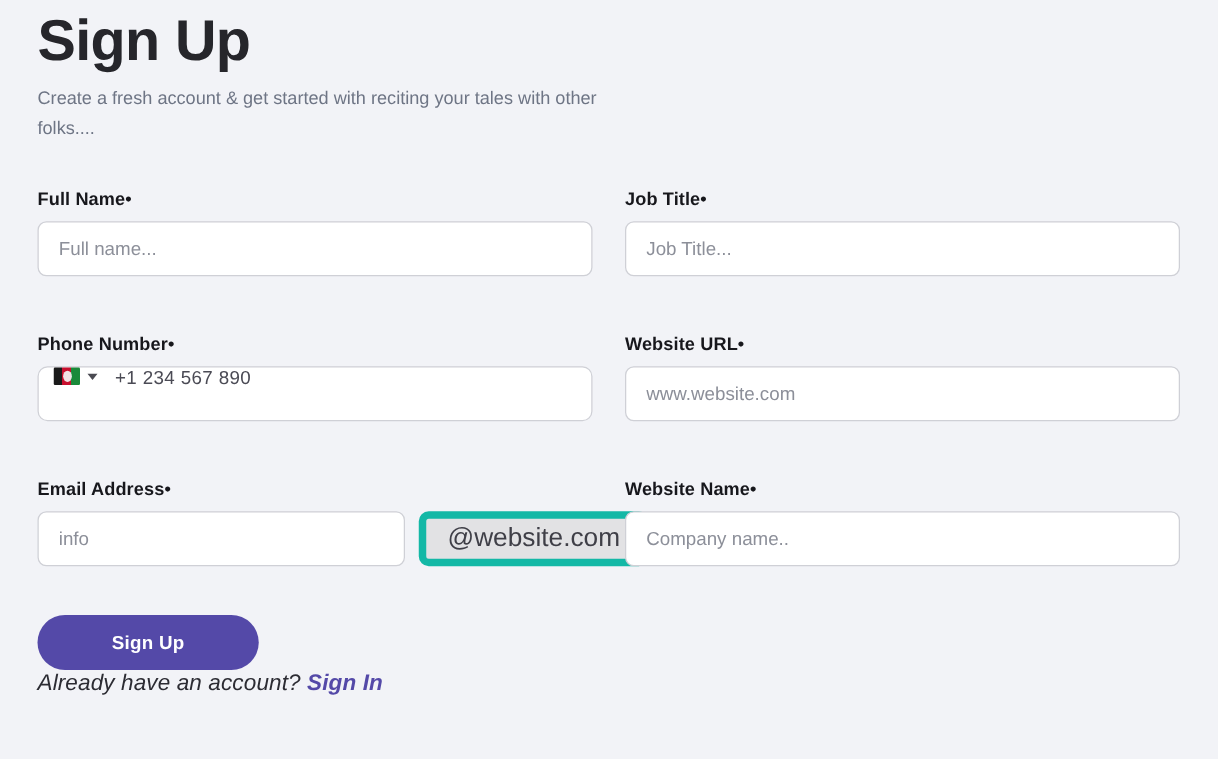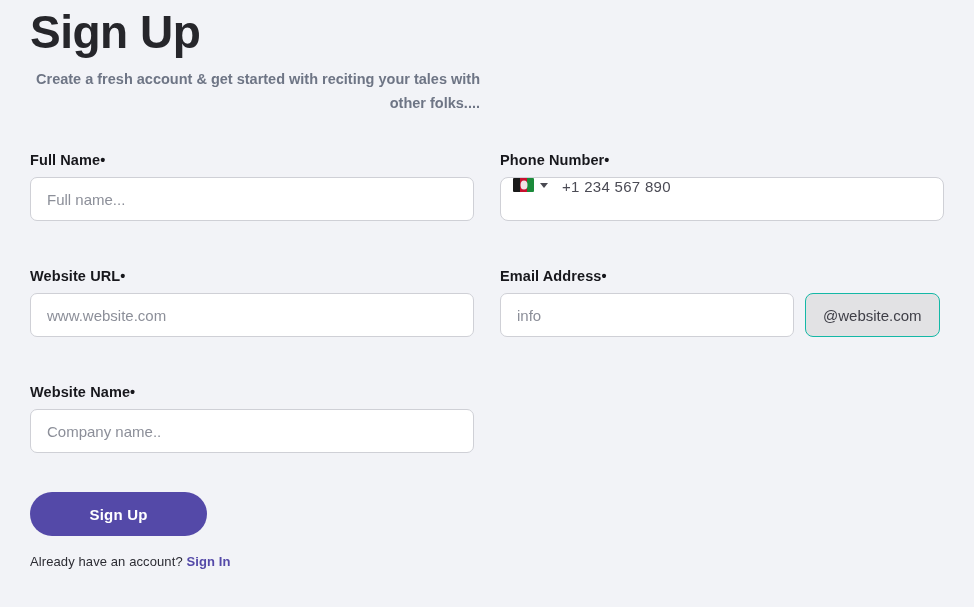--- a/index.html
+++ b/index.html
@@ -32,24 +32,23 @@
     line-height: 1.05;
     font-weight: 700;
     color: #26262b;
     letter-spacing: -0.5px;
     margin: 0;
   }
   .page-subtitle {
     margin: 12px 0 0 0;
     font-size: 14.5px;
     line-height: 1.65;
-    font-weight: 700;
+    font-weight: 400;
     color: #6e7585;
     max-width: 450px;
-    text-align: right;
   }
 
   
   .form-grid {
     margin-top: 36px;
     display: grid;
     grid-template-columns: 444px 444px;
     column-gap: 24px;
     row-gap: 0;
     gap: 26px;
@@ -168,23 +167,23 @@
   }
   .email-addon {
     box-sizing: border-box;
     flex: 0 0 auto;
     height: 44px;
     display: flex;
     align-items: center;
     justify-content: center;
     padding: 0 17px;
     background: #e2e2e4;
-    border: 1px solid #14b8a6;
+    border: 6px solid #14b8a6;
     border-radius: 8px;
-    font-size: 15px;
+    font-size: 21px;
     color: #3f3f47;
     white-space: nowrap;
   }
 
   
   .footer {
     margin-top: 18px;
   }
   .submit-btn {
     display: block;
@@ -194,24 +193,24 @@
     border-radius: 22px;
     background: #5449a8;
     color: #ffffff;
     font-family: "Liberation Sans", sans-serif;
     font-size: 15px;
     font-weight: 700;
     letter-spacing: 0.2px;
     cursor: pointer;
   }
   .signin-line {
-    margin-top: 18px;
-    font-size: 13px;
+    font-size: 18px;
     color: #2c2c33;
     letter-spacing: 0.1px;
+    font-style: italic;
   }
   .signin-link {
     color: #5449a8;
     font-weight: 700;
     text-decoration: none;
     cursor: pointer;
   }
 </style>
 </head>
 <body>
@@ -225,20 +224,26 @@
 
   <div class="form-grid">
 
     <div class="field">
       <label class="field-label">
         <span>Full Name</span><span class="req">•</span>
       </label>
       <input class="input" type="text" placeholder="Full name..." style="">
     </div>
 
+    <div class="field">
+      <label class="field-label">
+        <span>Job Title</span><span class="req">•</span>
+      </label>
+      <input class="input" type="text" placeholder="Job Title..." style="">
+    </div>
 
     <div class="field">
       <label class="field-label">
         <span>Phone Number</span><span class="req">•</span>
       </label>
       <div class="phone-wrap">
         <span class="flag-select">
           <span class="flag"></span>
           <span class="chevron"></span>
         </span>

